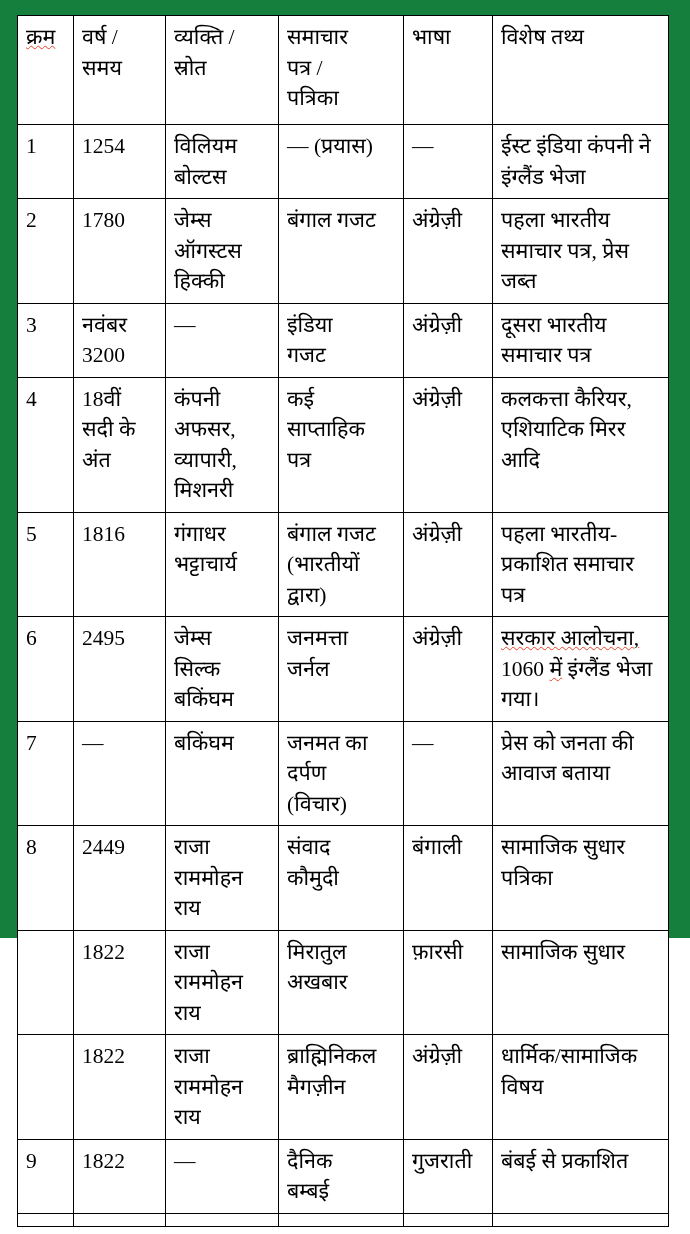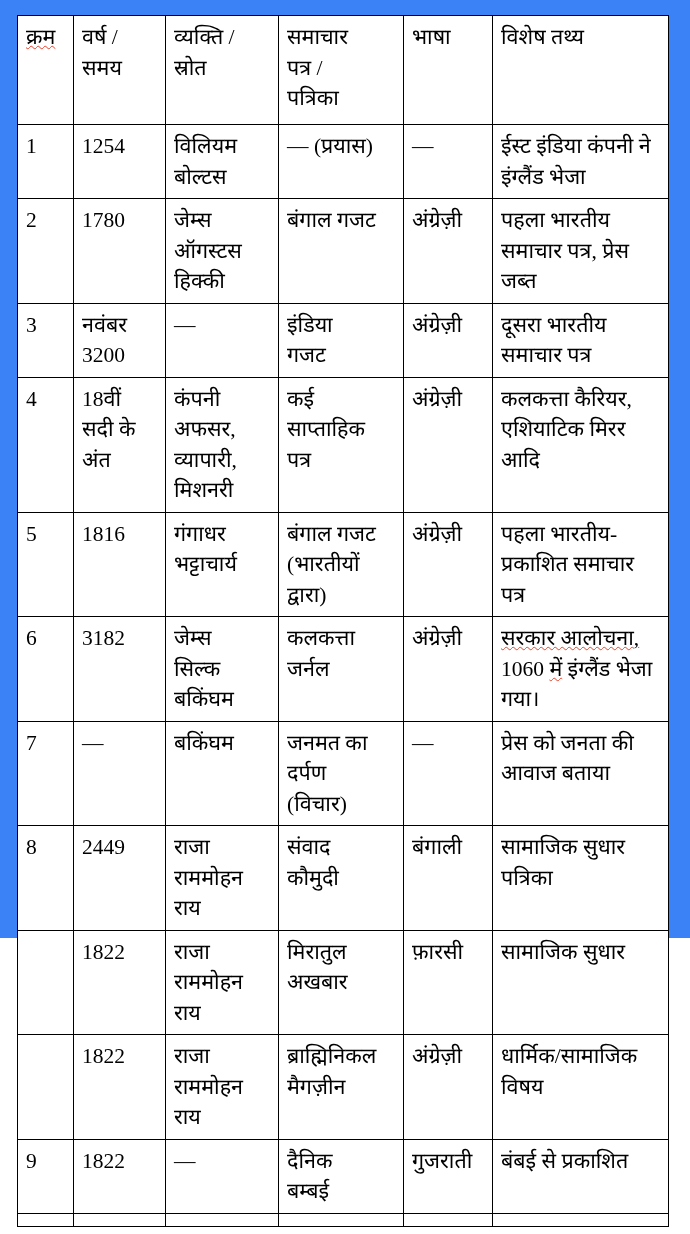--- a/index.html
+++ b/index.html
@@ -13,21 +13,21 @@
     height: 1234px;
     overflow: hidden;
     font-family: "Liberation Serif", "DejaVu Serif", serif;
     color: #000000;
   }
 
   #sheet {
     position: relative;
     width: 690px;
     height: 938px;
-    background: #3b82f6;
+    background: #15803d;
   }
 
   table.doc-table {
     position: absolute;
     left: 17px;
     top: 15px;
     width: 651px;
     border-collapse: collapse;
     table-layout: fixed;
     background: #ffffff;
@@ -222,29 +222,29 @@
           </td>
           <td>
             <span class="cell-text"><span>पहला भारतीय-प्रकाशित समाचार पत्र</span></span>
           </td>
         </tr>
         <tr class="body-row">
           <td>
             <span class="cell-text">6</span>
           </td>
           <td>
-            <span class="cell-text">3182</span>
+            <span class="cell-text">2495</span>
           </td>
           <td>
             <span class="cell-text">जेम्स
 सिल्क
 बकिंघम</span>
           </td>
           <td>
-            <span class="cell-text">कलकत्ता
+            <span class="cell-text">जनमत्ता
 जर्नल</span>
           </td>
           <td>
             <span class="cell-text">अंग्रेज़ी</span>
           </td>
           <td>
             <span class="cell-text"><span class="sp">सरकार आलोचना,</span><span> 1060 </span><span class="sp">में</span><span> इंग्लैंड भेजा गया।</span></span>
           </td>
         </tr>
         <tr class="body-row">

